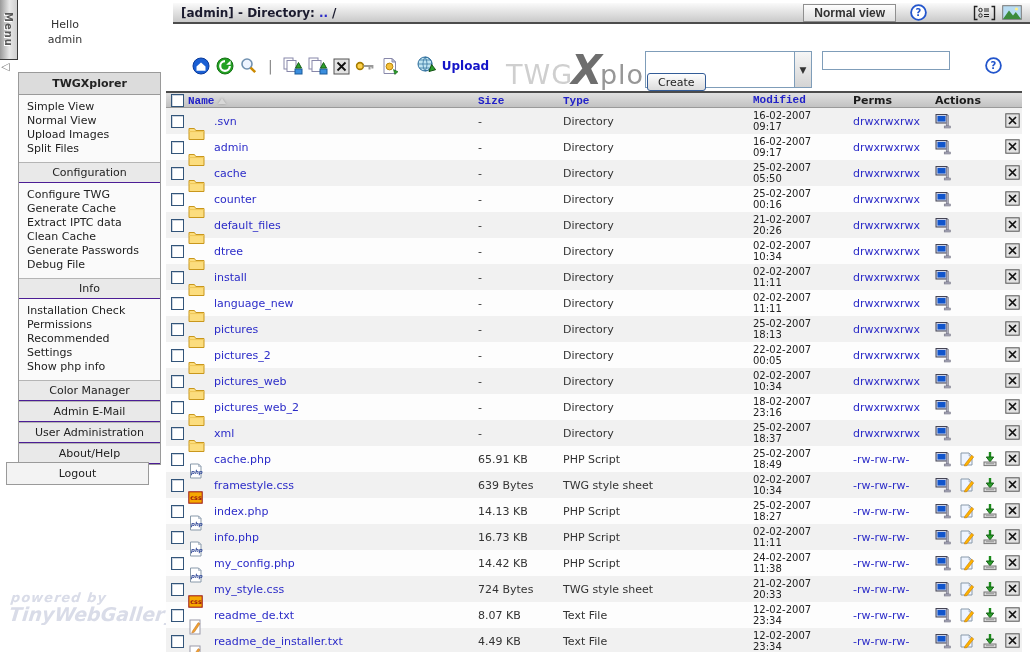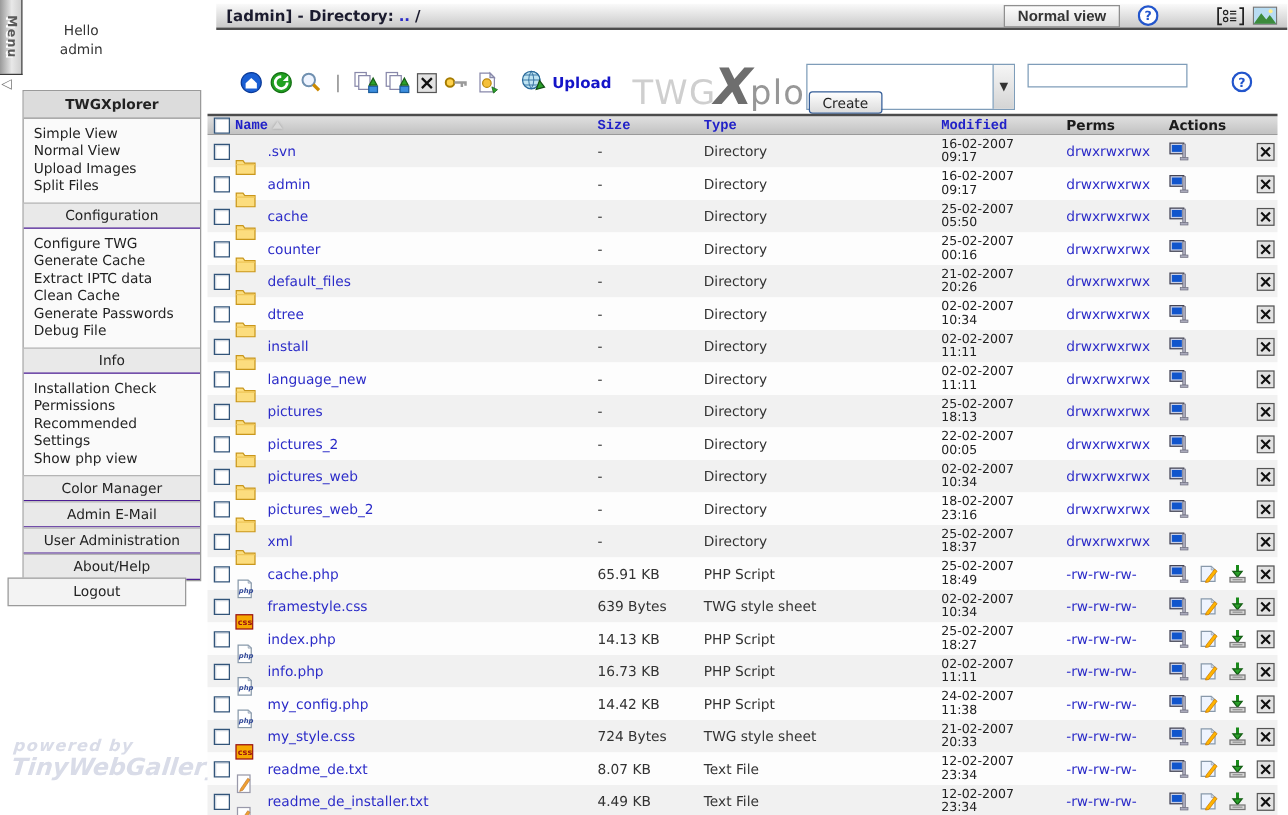--- a/index.html
+++ b/index.html
@@ -103,21 +103,21 @@
   .sort{ display:inline-block; width:0; height:0; border-left:4px solid transparent; border-right:4px solid transparent; border-bottom:6px solid #d8d8d8; margin-left:4px; vertical-align:middle; filter:drop-shadow(0 0 1px #999);}
   .cell{ display:inline-block; }
   .c-cb{ width:22px; text-align:center; }
   .c-hname{ width:290px; }
   .c-icon{ width:26px;margin-top:24px; }
   .c-name{ width:264px; color:#2b2bc8; cursor:pointer;}
   .c-size{ width:85px; color:#333;}
   .c-type{ width:190px; color:#333;}
   .c-mod{ width:100px; font-size:10px; line-height:11px; color:#222;}
   .c-perms{ width:82px; color:#2b2bc8; cursor:pointer;}
-  .c-act{ width:87px; display:inline-flex; align-items:center; justify-content:space-between; padding-right:2px;}
+  .c-act{ width:87px; display:inline-flex; justify-content:space-between; padding-right:2px;}
   .trow{ height:26px; display:flex; align-items:center; }
   .trow:nth-child(odd){ background:#f1f1f1; }
   .trow:nth-child(even){ background:#fdfdfd; }
   .cb{
     display:inline-block; width:13px; height:13px; background:#fff;
     border:1px solid #33557a; box-shadow:1px 1px 0 #cdd5df inset; cursor:pointer; vertical-align:middle;
   }
   .act{ display:inline-flex; cursor:pointer; }
   .icon-slot svg{ vertical-align:middle; }
 </style>
@@ -149,21 +149,21 @@
       <div class="sb-item">Extract IPTC data</div>
       <div class="sb-item">Clean Cache</div>
       <div class="sb-item">Generate Passwords</div>
       <div class="sb-item">Debug File</div>
     </div>
     <div class="sb-header">Info</div>
     <div class="sb-items">
       <div class="sb-item">Installation Check</div>
       <div class="sb-item">Permissions</div>
       <div class="sb-item">Recommended Settings</div>
-      <div class="sb-item">Show php view</div>
+      <div class="sb-item">Show php info</div>
     </div>
     <div class="sb-header">Color Manager</div>
     <div class="sb-header">Admin E-Mail</div>
     <div class="sb-header">User Administration</div>
     <div class="sb-header">About/Help</div>
   </div>
 
 <div class="logout-box">
   <span>Logout</span>
 </div>

